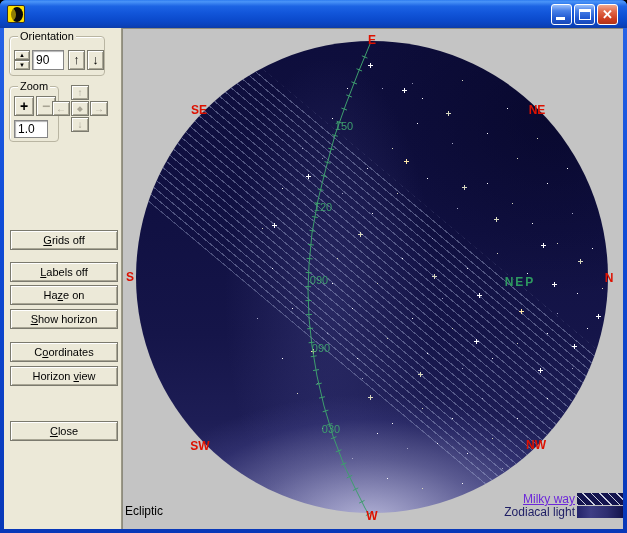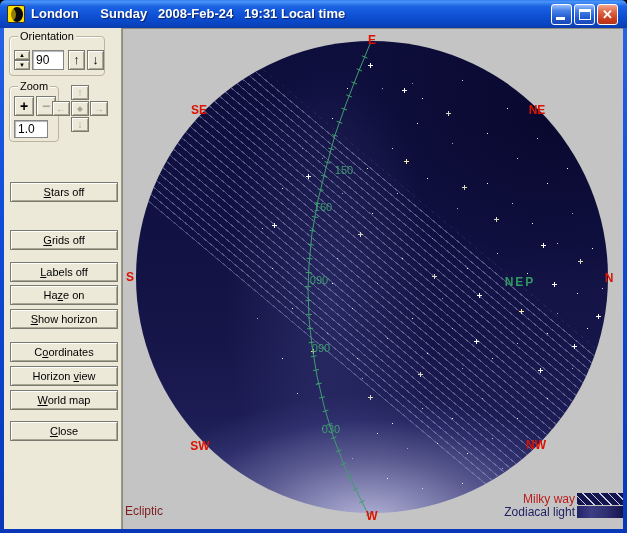--- a/index.html
+++ b/index.html
@@ -102,42 +102,41 @@
   .star.cross::before { content:""; position:absolute; left:-2px; top:0; width:5px; height:1px; background:inherit; }
   .star.cross::after  { content:""; position:absolute; left:0; top:-2px; width:1px; height:5px; background:inherit; }
 
   #ecl-svg { position:absolute; left:0; top:0; width:501px; height:501px; }
 
   .compass-label { position:absolute; transform:translate(-50%,-50%); color:#DD1100;
     font-size:12px; font-weight:bold; letter-spacing:0; }
   .deg-label { position:absolute; transform:translate(-50%,-50%); color:#3E9E6E; font-size:11px; }
   .nep-label { position:absolute; transform:translate(-50%,-50%); color:#2E9960;
     font-size:12px; font-weight:bold; letter-spacing:2px; }
-  .ecliptic-label { position:absolute; left:3px; top:476px; color:#7f1d1d; font-size:12px; }
+  .ecliptic-label { position:absolute; left:3px; top:476px; color:#000000; font-size:12px; }
 
   .legend-row { position:absolute; right:0; height:12px; }
   .legend-row-1 { top:465px; } .legend-row-2 { top:478px; }
   .legend-text { position:absolute; right:48px; top:0; font-size:12px; line-height:12px; white-space:nowrap; }
-  .legend-text-milky { color:#b91c1c; }
+  .legend-text-milky { color:#6d28d9;text-decoration:underline; }
   .legend-text-zodiacal { color:#1E1E64; }
   .legend-swatch { position:absolute; right:0; top:0; width:46px; height:12px; }
   .swatch-milky { background:#14144E; background-image:repeating-linear-gradient(45deg,
       rgba(235,238,250,0.85) 0px, rgba(235,238,250,0.85) 1px, rgba(0,0,0,0) 1px, rgba(0,0,0,0) 6px); }
   .swatch-zodiacal { background:linear-gradient(90deg,#23236A 0%,#3D3D85 30%,#2D2D70 65%,#14144C 100%); }
 </style>
 </head>
 <body>
 
 <div id="window">
 
   <div class="titlebar">
     <div class="app-icon">
         <span class="moon"></span>
       </div>
-    <span class="title-text">London      Sunday   2008-Feb-24   19:31 Local time</span>
     <div class="cap-btn cap-blue btn-min">
         <span class="min-glyph"></span>
       </div>
     <div class="cap-btn cap-blue btn-max">
         <span class="max-glyph"></span>
       </div>
     <div class="cap-btn cap-red btn-close">
         <span class="close-glyph">✕</span>
       </div>
   </div>
@@ -161,28 +160,26 @@
       <button class="btn3d zoom-in">+</button>
       <button class="btn3d zoom-out">−</button>
       <input class="field zoom-field" value="1.0" style="">
 
       <button class="btn3d dpad-btn pan-up">↑</button>
       <button class="btn3d dpad-btn pan-left">←</button>
       <button class="btn3d dpad-btn pan-center">◆</button>
       <button class="btn3d dpad-btn pan-right">→</button>
       <button class="btn3d dpad-btn pan-down">↓</button>
 
-      <button class="btn3d pbtn" style="top:154px"><span></span><span class="u">S</span><span>tars off</span></button>
       <button class="btn3d pbtn" style="top:202px"><span></span><span class="u">G</span><span>rids off</span></button>
       <button class="btn3d pbtn" style="top:234px"><span></span><span class="u">L</span><span>abels off</span></button>
       <button class="btn3d pbtn" style="top:257px"><span>Ha</span><span class="u">z</span><span>e on</span></button>
       <button class="btn3d pbtn" style="top:281px"><span></span><span class="u">S</span><span>how horizon</span></button>
       <button class="btn3d pbtn" style="top:314px"><span>C</span><span class="u">o</span><span>ordinates</span></button>
       <button class="btn3d pbtn" style="top:338px"><span>Horizon </span><span class="u">v</span><span>iew</span></button>
-      <button class="btn3d pbtn" style="top:362px"><span></span><span class="u">W</span><span>orld map</span></button>
       <button class="btn3d pbtn" style="top:393px"><span></span><span class="u">C</span><span>lose</span></button>
     </div>
 
     <div class="map">
       <div class="sky">
         <div class="milkyway"></div>
         <div>
             <div class="star cross" style="left: 234px; top: 24px; background: rgb(255, 255, 255);"></div>
             <div class="star cross" style="left: 312px; top: 72px; background: rgb(217, 217, 192);"></div>
             <div class="star cross" style="left: 270px; top: 120px; background: rgb(255, 232, 168);"></div>
@@ -334,22 +331,22 @@
 
       <div>
           <span class="compass-label" style="left: 250px; top: 12px;">E</span>
           <span class="compass-label" style="left: 415px; top: 82px;">NE</span>
           <span class="compass-label" style="left: 77px; top: 82px;">SE</span>
           <span class="compass-label" style="left: 8px; top: 249px;">S</span>
           <span class="compass-label" style="left: 487px; top: 250px;">N</span>
           <span class="compass-label" style="left: 78px; top: 418px;">SW</span>
           <span class="compass-label" style="left: 414px; top: 417px;">NW</span>
           <span class="compass-label" style="left: 250px; top: 488px;">W</span>
-          <span class="deg-label" style="left: 222px; top: 98px; margin-top: 44px;">150</span>
-          <span class="deg-label" style="left: 201px; top: 179px;">160</span>
+          <span class="deg-label" style="left: 222px; top: 98px;">150</span>
+          <span class="deg-label" style="left: 201px; top: 179px;">120</span>
           <span class="deg-label" style="left: 197px; top: 252px;">090</span>
           <span class="deg-label" style="left: 199px; top: 320px;">090</span>
           <span class="deg-label" style="left: 209px; top: 401px;">030</span>
           <span class="nep-label" style="left: 398px; top: 254px;">NEP</span>
         </div>
 
       <span class="ecliptic-label">Ecliptic</span>
 
       <div class="legend-row legend-row-1">
         <span class="legend-text legend-text-milky">Milky way</span>

